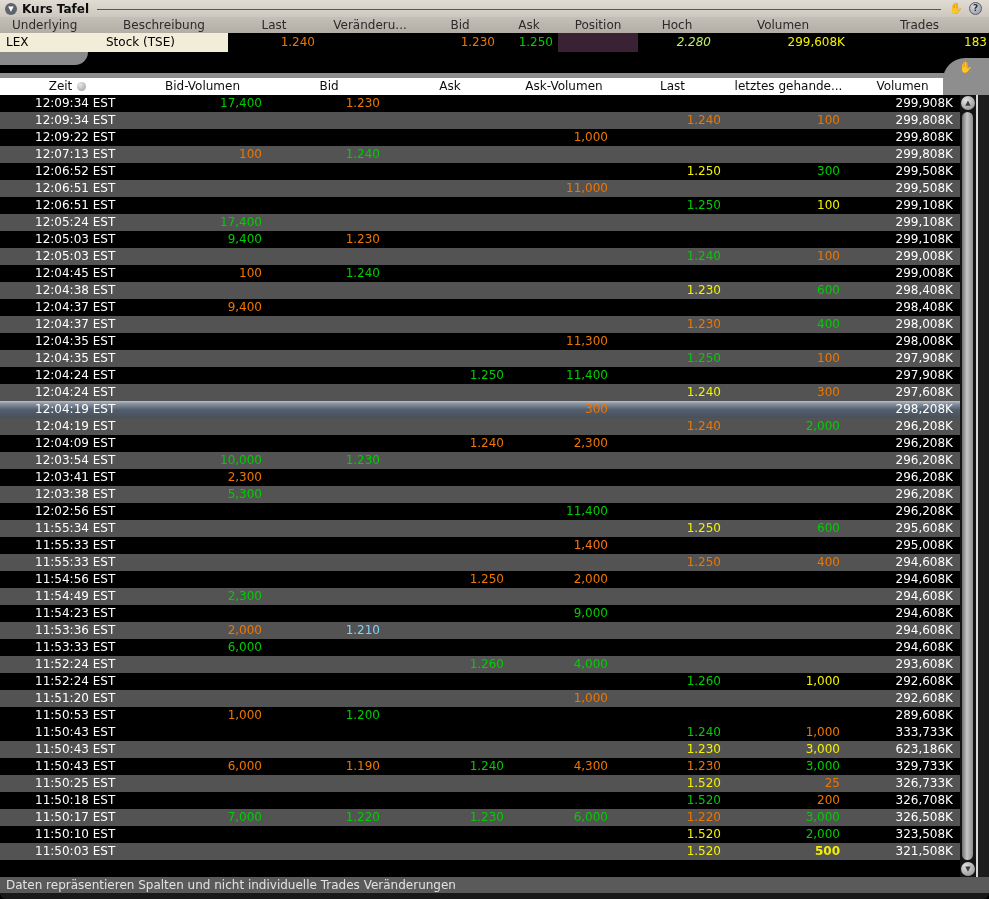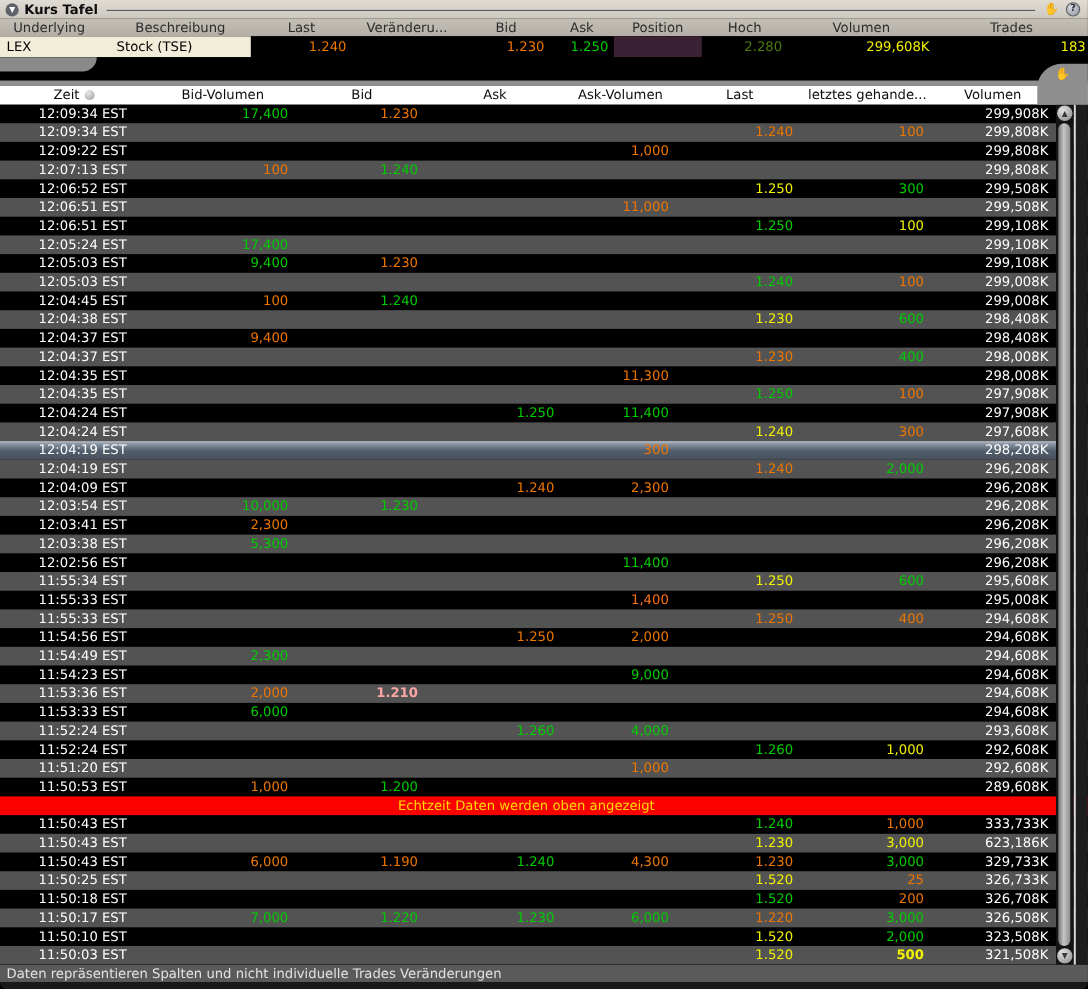--- a/index.html
+++ b/index.html
@@ -82,21 +82,21 @@
   <div>Trades</div>
 </div>
 <div class="top-row">
   <div class="cream">LEX</div>
   <div class="cream">Stock (TSE)</div>
   <div class="tval" style="color: rgb(238, 118, 0);">1.240</div>
   <div class="tval"></div>
   <div class="tval" style="color: rgb(238, 118, 0);">1.230</div>
   <div class="tval" style="color: rgb(0, 205, 0);">1.250</div>
   <div class="tval pos-cell"></div>
-  <div class="tval" style="color: #4d7c0f;">2.280</div>
+  <div class="tval" style="color: #bef264; font-style: italic;">2.280</div>
   <div class="tval" style="color: rgb(242, 242, 0);">299,608K</div>
   <div class="tval" style="padding-right: 2px; color: rgb(242, 242, 0);">183</div>
 </div>
 
 <div class="tabstrip">
   <div class="left-tab"></div>
   <div class="right-tab">
     <span class="hand">✋</span>
   </div>
 </div>
@@ -458,21 +458,21 @@
       <div class="cell"></div>
       <div class="cell" style="color: rgb(0, 205, 0);">9,000</div>
       <div class="cell"></div>
       <div class="cell"></div>
       <div class="cell vol">294,608K</div>
       <div></div>
     </div>
     <div class="row odd">
       <div class="cell time">11:53:36 EST</div>
       <div class="cell" style="color: rgb(238, 118, 0);">2,000</div>
-      <div class="cell" style="color: #fca5a5; font-weight: bold;">1.210</div>
+      <div class="cell" style="color: #7dd3fc;">1.210</div>
       <div class="cell"></div>
       <div class="cell"></div>
       <div class="cell"></div>
       <div class="cell"></div>
       <div class="cell vol">294,608K</div>
       <div></div>
     </div>
     <div class="row even">
       <div class="cell time">11:53:33 EST</div>
       <div class="cell" style="color: rgb(0, 205, 0);">6,000</div>
@@ -520,23 +520,20 @@
     <div class="row even">
       <div class="cell time">11:50:53 EST</div>
       <div class="cell" style="color: rgb(238, 118, 0);">1,000</div>
       <div class="cell" style="color: rgb(0, 205, 0);">1.200</div>
       <div class="cell"></div>
       <div class="cell"></div>
       <div class="cell"></div>
       <div class="cell"></div>
       <div class="cell vol">289,608K</div>
       <div></div>
-    </div>
-    <div class="row banner-row">
-      <div class="banner-text">Echtzeit Daten werden oben angezeigt</div>
     </div>
     <div class="row even">
       <div class="cell time">11:50:43 EST</div>
       <div class="cell"></div>
       <div class="cell"></div>
       <div class="cell"></div>
       <div class="cell"></div>
       <div class="cell" style="color: rgb(0, 205, 0);">1.240</div>
       <div class="cell" style="color: rgb(238, 118, 0);">1,000</div>
       <div class="cell vol">333,733K</div>

